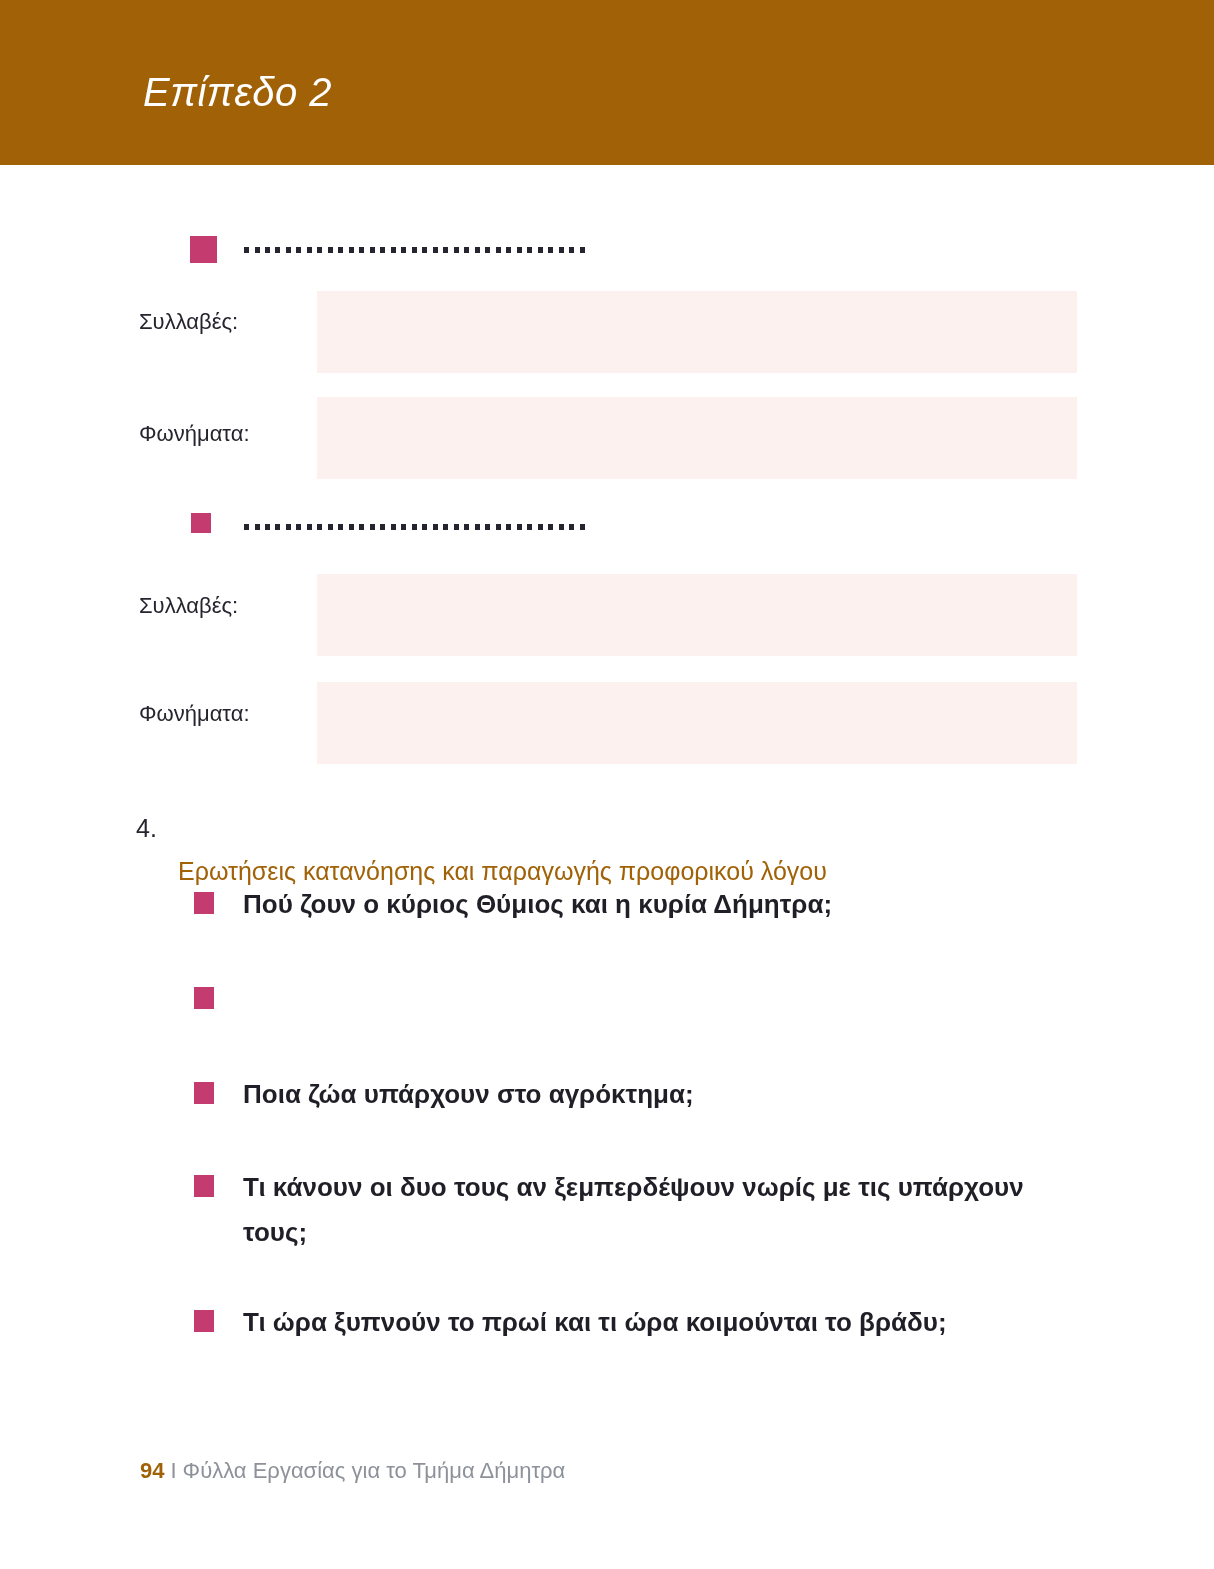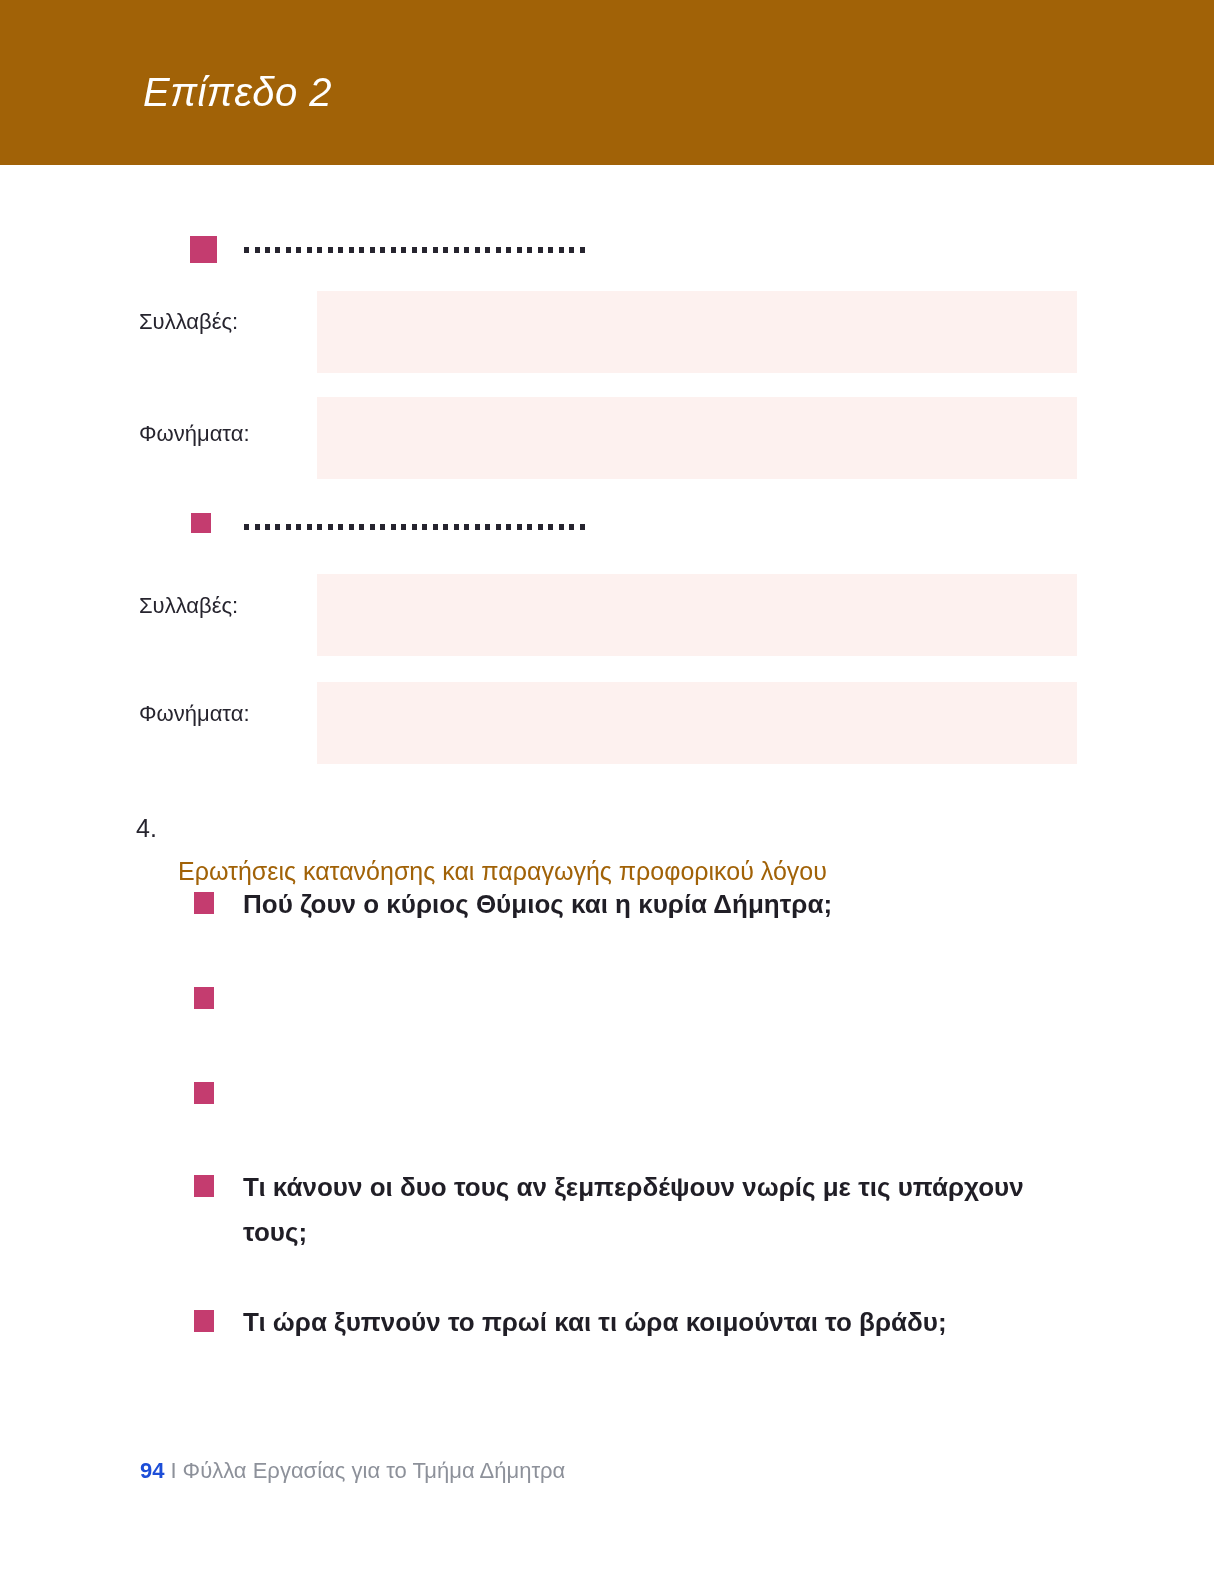--- a/index.html
+++ b/index.html
@@ -70,21 +70,21 @@
   .q1t{top:882px;}  .q1s{top:892px;}
   .q2t{top:977px;}  .q2s{top:987px;}
   .q3t{top:1072px;} .q3s{top:1082px;}
   .q4t{top:1165px;} .q4s{top:1175px;}
   .q5t{top:1300px;} .q5s{top:1310px;}
   
   .footer{
     position:absolute;left:140px;top:1458px;
     font-size:22px;line-height:26px;color:#8d919a;white-space:nowrap;
   }
-  .footer .pnum{font-weight:700;color:#1d4ed8;}
+  .footer .pnum{font-weight:700;color:#a16207;}
   .footer .sep{padding:0 6px;color:#8d919a;}
 </style>
 </head>
 <body>
 
 <div class="page">
 
   <div class="header">
     <div class="header-title">Επίπεδο 2</div>
   </div>
@@ -109,20 +109,21 @@
 
   <div class="sec-num">4.</div>
   <div class="sec-title">Ερωτήσεις κατανόησης και παραγωγής προφορικού λόγου</div>
 
   <div class="q-sq q1s"></div>
   <div class="q-text q1t">Πού ζουν ο κύριος Θύμιος και η κυρία Δήμητρα;</div>
 
   <div class="q-sq q2s"></div>
 
   <div class="q-sq q3s"></div>
+  <div class="q-text q3t">Ποια ζώα υπάρχουν στο αγρόκτημα;</div>
 
   <div class="q-sq q4s"></div>
   <div class="q-text q4t">Τι κάνουν οι δυο τους αν ξεμπερδέψουν νωρίς με τις υπάρχουν τους;</div>
 
   <div class="q-sq q5s"></div>
   <div class="q-text q5t">Τι ώρα ξυπνούν το πρωί και τι ώρα κοιμούνται το βράδυ;</div>
 
   <div class="footer">
     <span class="pnum">94</span><span class="sep">Ι</span><span>Φύλλα Εργασίας για το Τμήμα Δήμητρα</span>
   </div>

